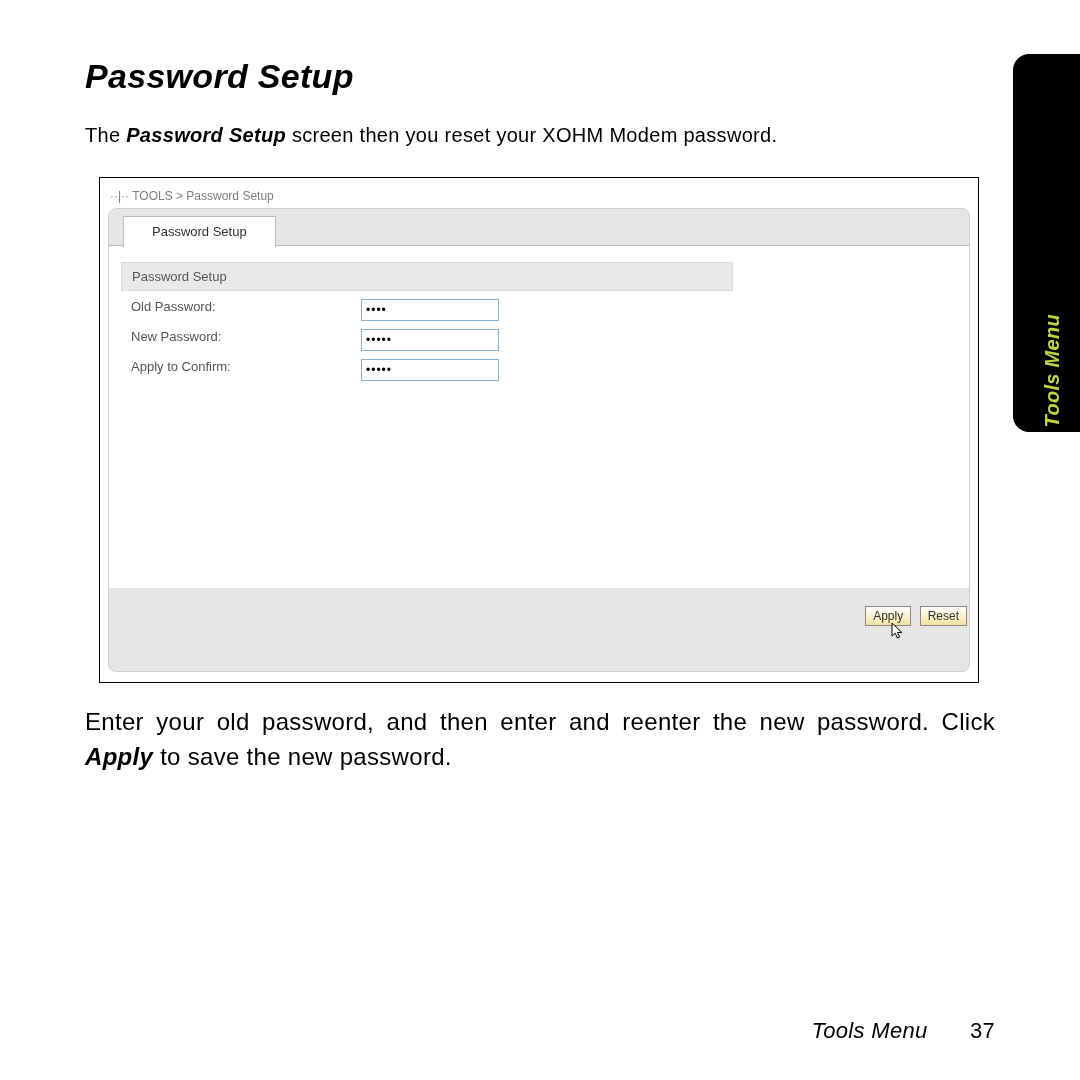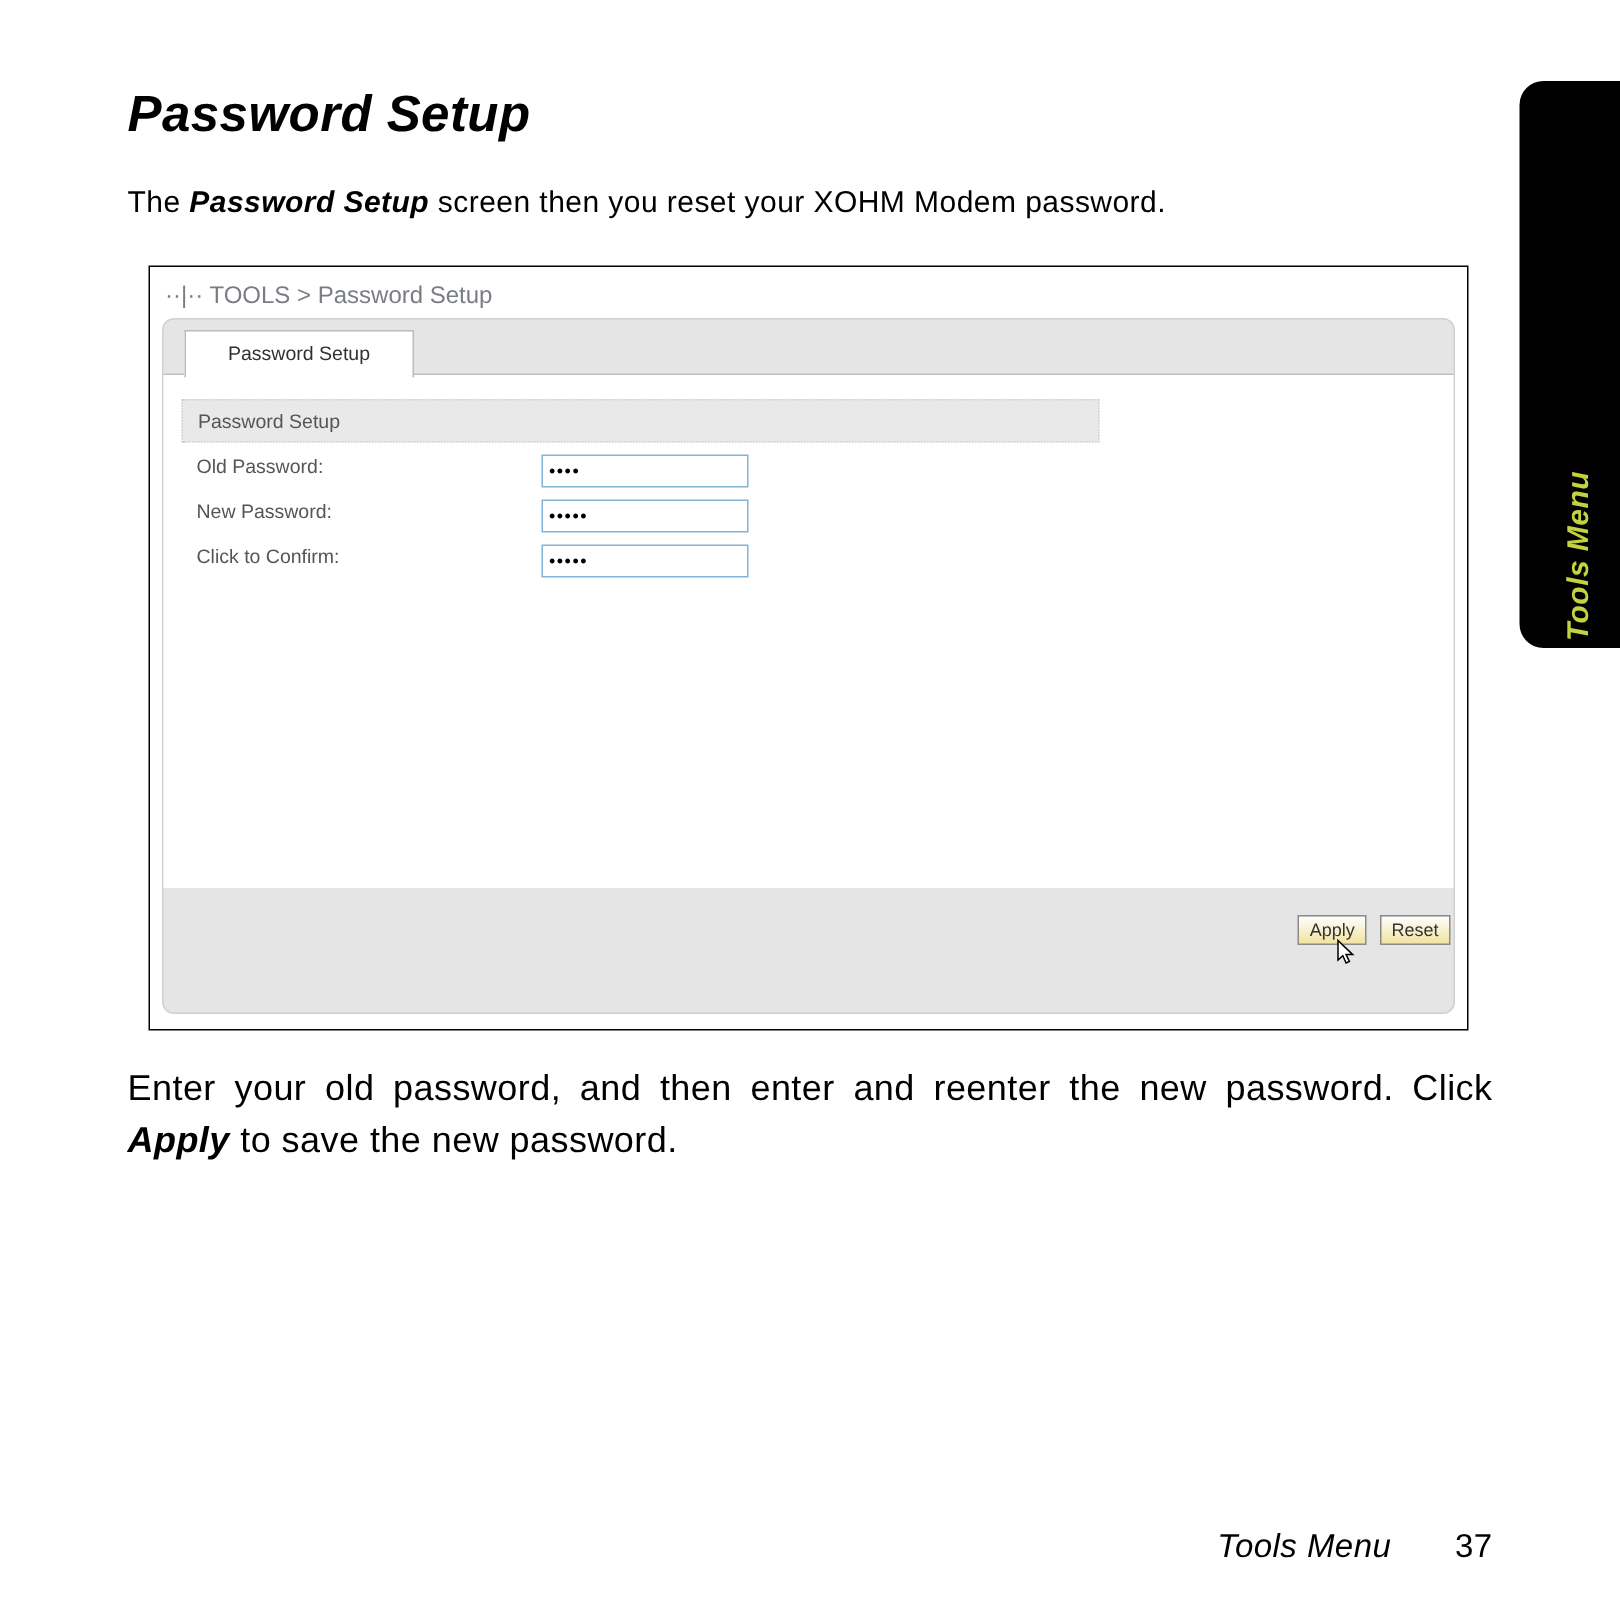--- a/index.html
+++ b/index.html
@@ -71,21 +71,21 @@
     width: 880px;
     margin-left: 14px;
     border: 1px solid #000;
     background: #fff;
     box-sizing: border-box;
     padding: 5px 8px 10px 8px;
     font-family: Arial, Helvetica, sans-serif;
     color: #555a5f;
   }
   .crumbs {
-    font-size: 16px;
+    font-size: 12px;
     color: #7a7e82;
     padding: 6px 2px 5px 2px;
   }
   .panel {
     background: #e5e5e5;
     border: 1px solid #d0d0d0;
     border-radius: 8px;
     padding: 0 0 22px 0;
     min-height: 440px;
     position: relative;
@@ -204,21 +204,21 @@
 
         <div class="form-row">
           <span class="lbl">Old Password:</span>
           <input type="password" value="aaaa" style="">
         </div>
         <div class="form-row">
           <span class="lbl">New Password:</span>
           <input type="password" value="aaaaa" style="">
         </div>
         <div class="form-row">
-          <span class="lbl">Click to Confirm:</span>
+          <span class="lbl">Apply to Confirm:</span>
           <input type="password" value="aaaaa" style="">
         </div>
       </div>
 
       <div class="button-bar">
         <span class="btn">Apply
           <span class="cursor">
             <svg width="14" height="18" viewBox="0 0 14 18">
               <path d="M1 1 L1 14 L4.2 11.2 L6.4 16 L8.6 15 L6.4 10.4 L10.8 10.4 Z" fill="#fff" stroke="#000" stroke-width="1"></path>
             </svg>

